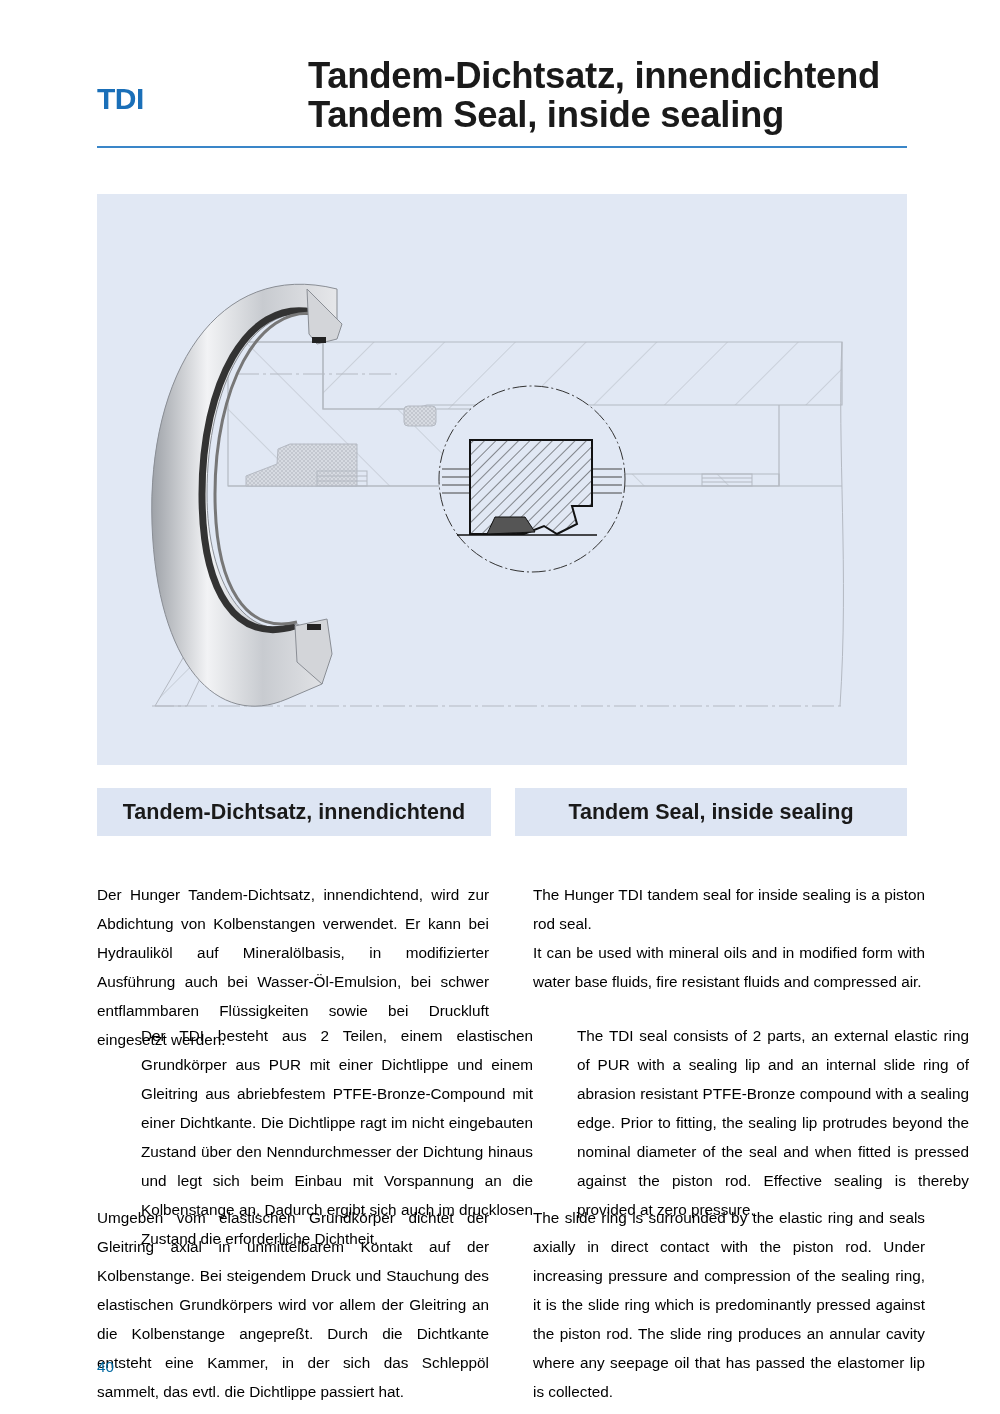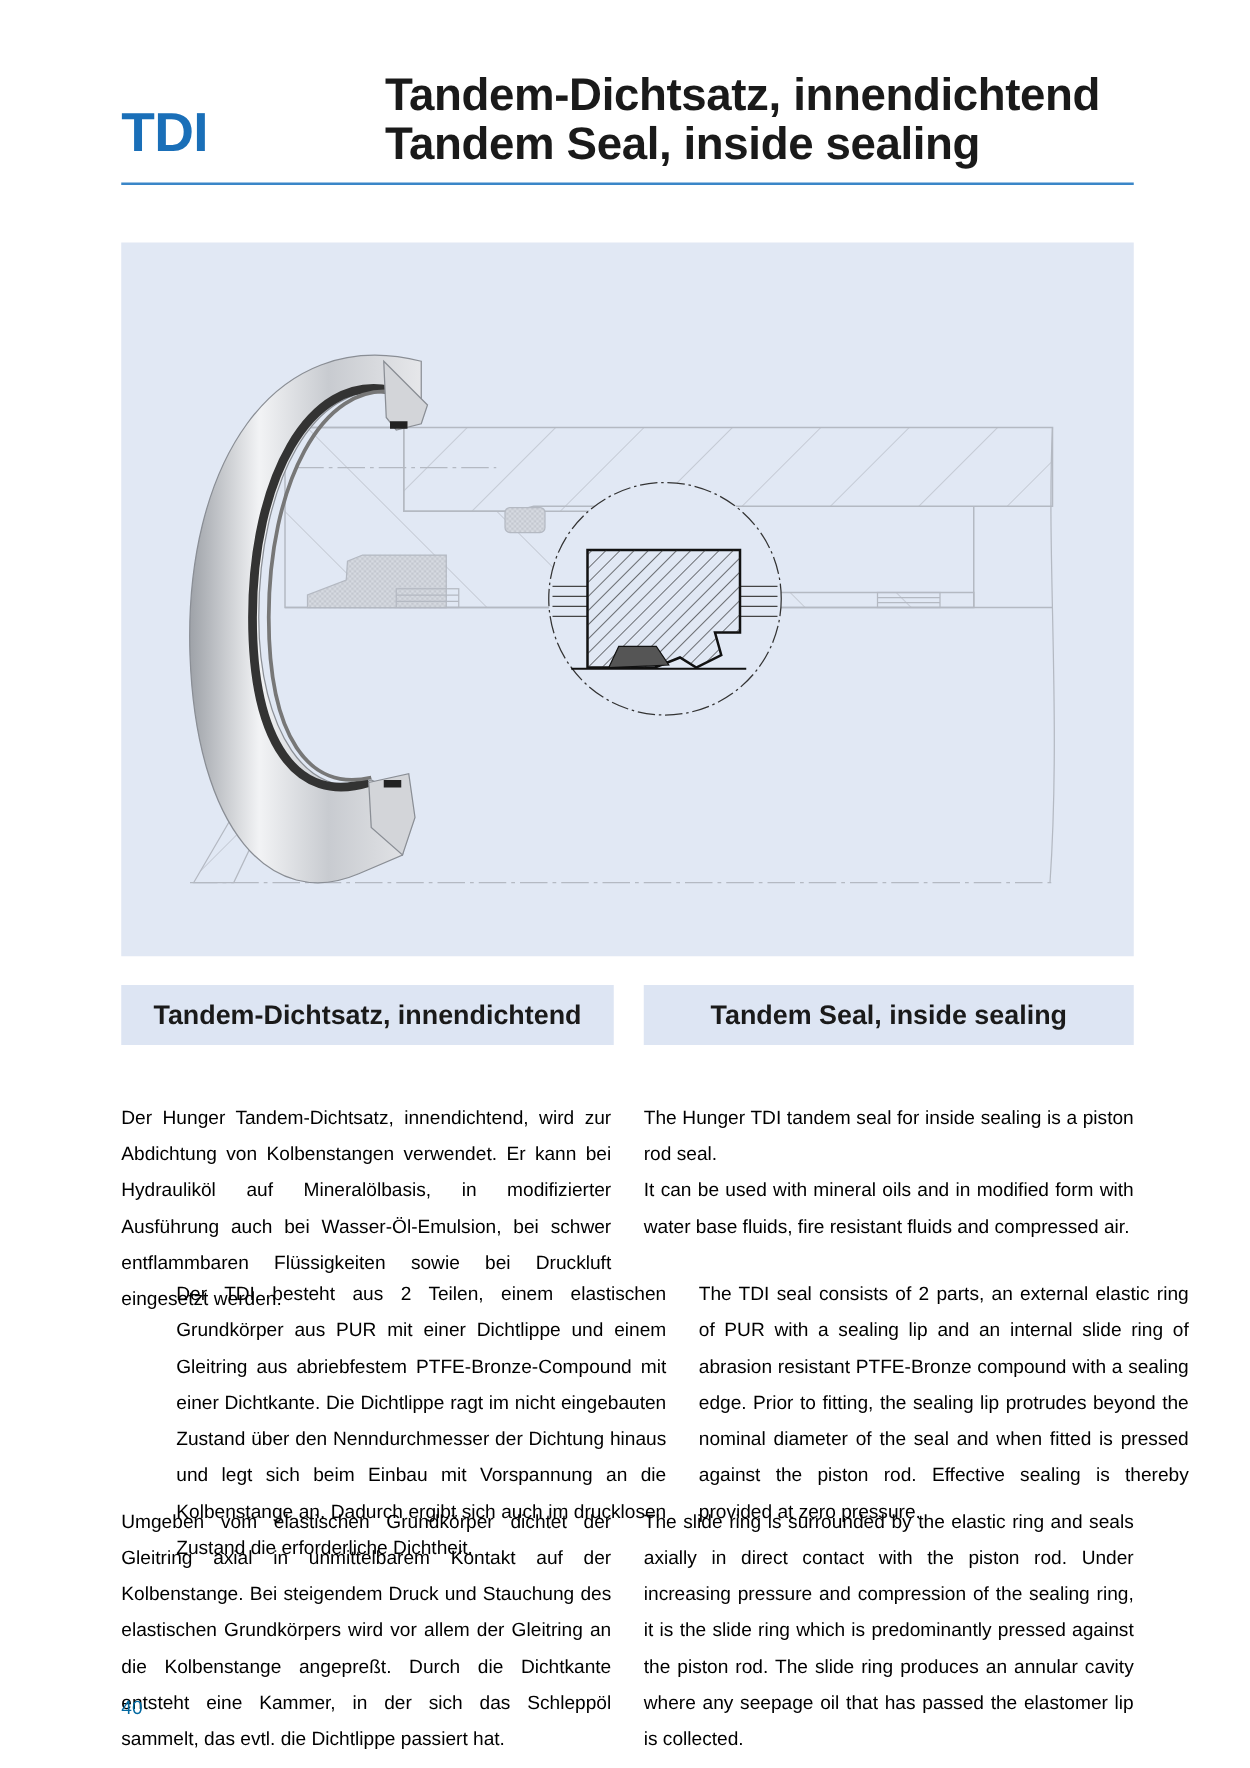--- a/index.html
+++ b/index.html
@@ -1,38 +1,38 @@
 <!DOCTYPE html>
 <html><head>
 <meta charset="utf-8">
 <style>
   html, body { margin: 0; padding: 0; background: #ffffff; }
   body { width: 1000px; height: 1414px; position: relative; overflow: hidden;
          font-family: "Liberation Sans", sans-serif; color: #1a1a1a; }
 
-  .code { position: absolute; left: 97px; top: 82px; font-size: 44px; font-weight: bold;
+  .code { position: absolute; left: 97px; top: 82px; font-size: 30px; font-weight: bold;
           color: #1a6fb8; letter-spacing: -0.5px; }
   .title { position: absolute; left: 308px; top: 56px; font-size: 36.5px; font-weight: bold;
            line-height: 39px; color: #1a1a1a; letter-spacing: -0.3px; }
   .title div { white-space: nowrap; }
   .rule { position: absolute; left: 97px; top: 146px; width: 810px; height: 2px; background: #3a86c8; }
 
   .figure { position: absolute; left: 97px; top: 194px; width: 810px; height: 571px; background: #e1e8f4; }
   .figure svg { position: absolute; left: 0; top: 0; }
 
   .section-head { position: absolute; top: 788px; height: 48px; background: #dde5f3;
                   display: flex; align-items: center; justify-content: center;
                   font-size: 21.5px; font-weight: bold; color: #1a1a1a; white-space: nowrap; }
   .head-de { left: 97px; width: 394px; }
   .head-en { left: 515px; width: 392px; }
 
   .para { position: absolute; width: 392px; font-size: 15.3px; line-height: 29px;
           text-align: justify; color: #000000; }
   .col-de { left: 97px; }
-  .col-en { left: 515px; }
+  .col-en { left: 533px; }
   .p1 { top: 880px; }
   .p2 { top: 1021px; margin-left: 44px; }
   .p3 { top: 1203px; }
 
   .page-num { position: absolute; left: 97px; top: 1358px; font-size: 15.3px; color: #0369a1; }
 </style>
 </head>
 <body>
 
 <div class="code">TDI</div>

